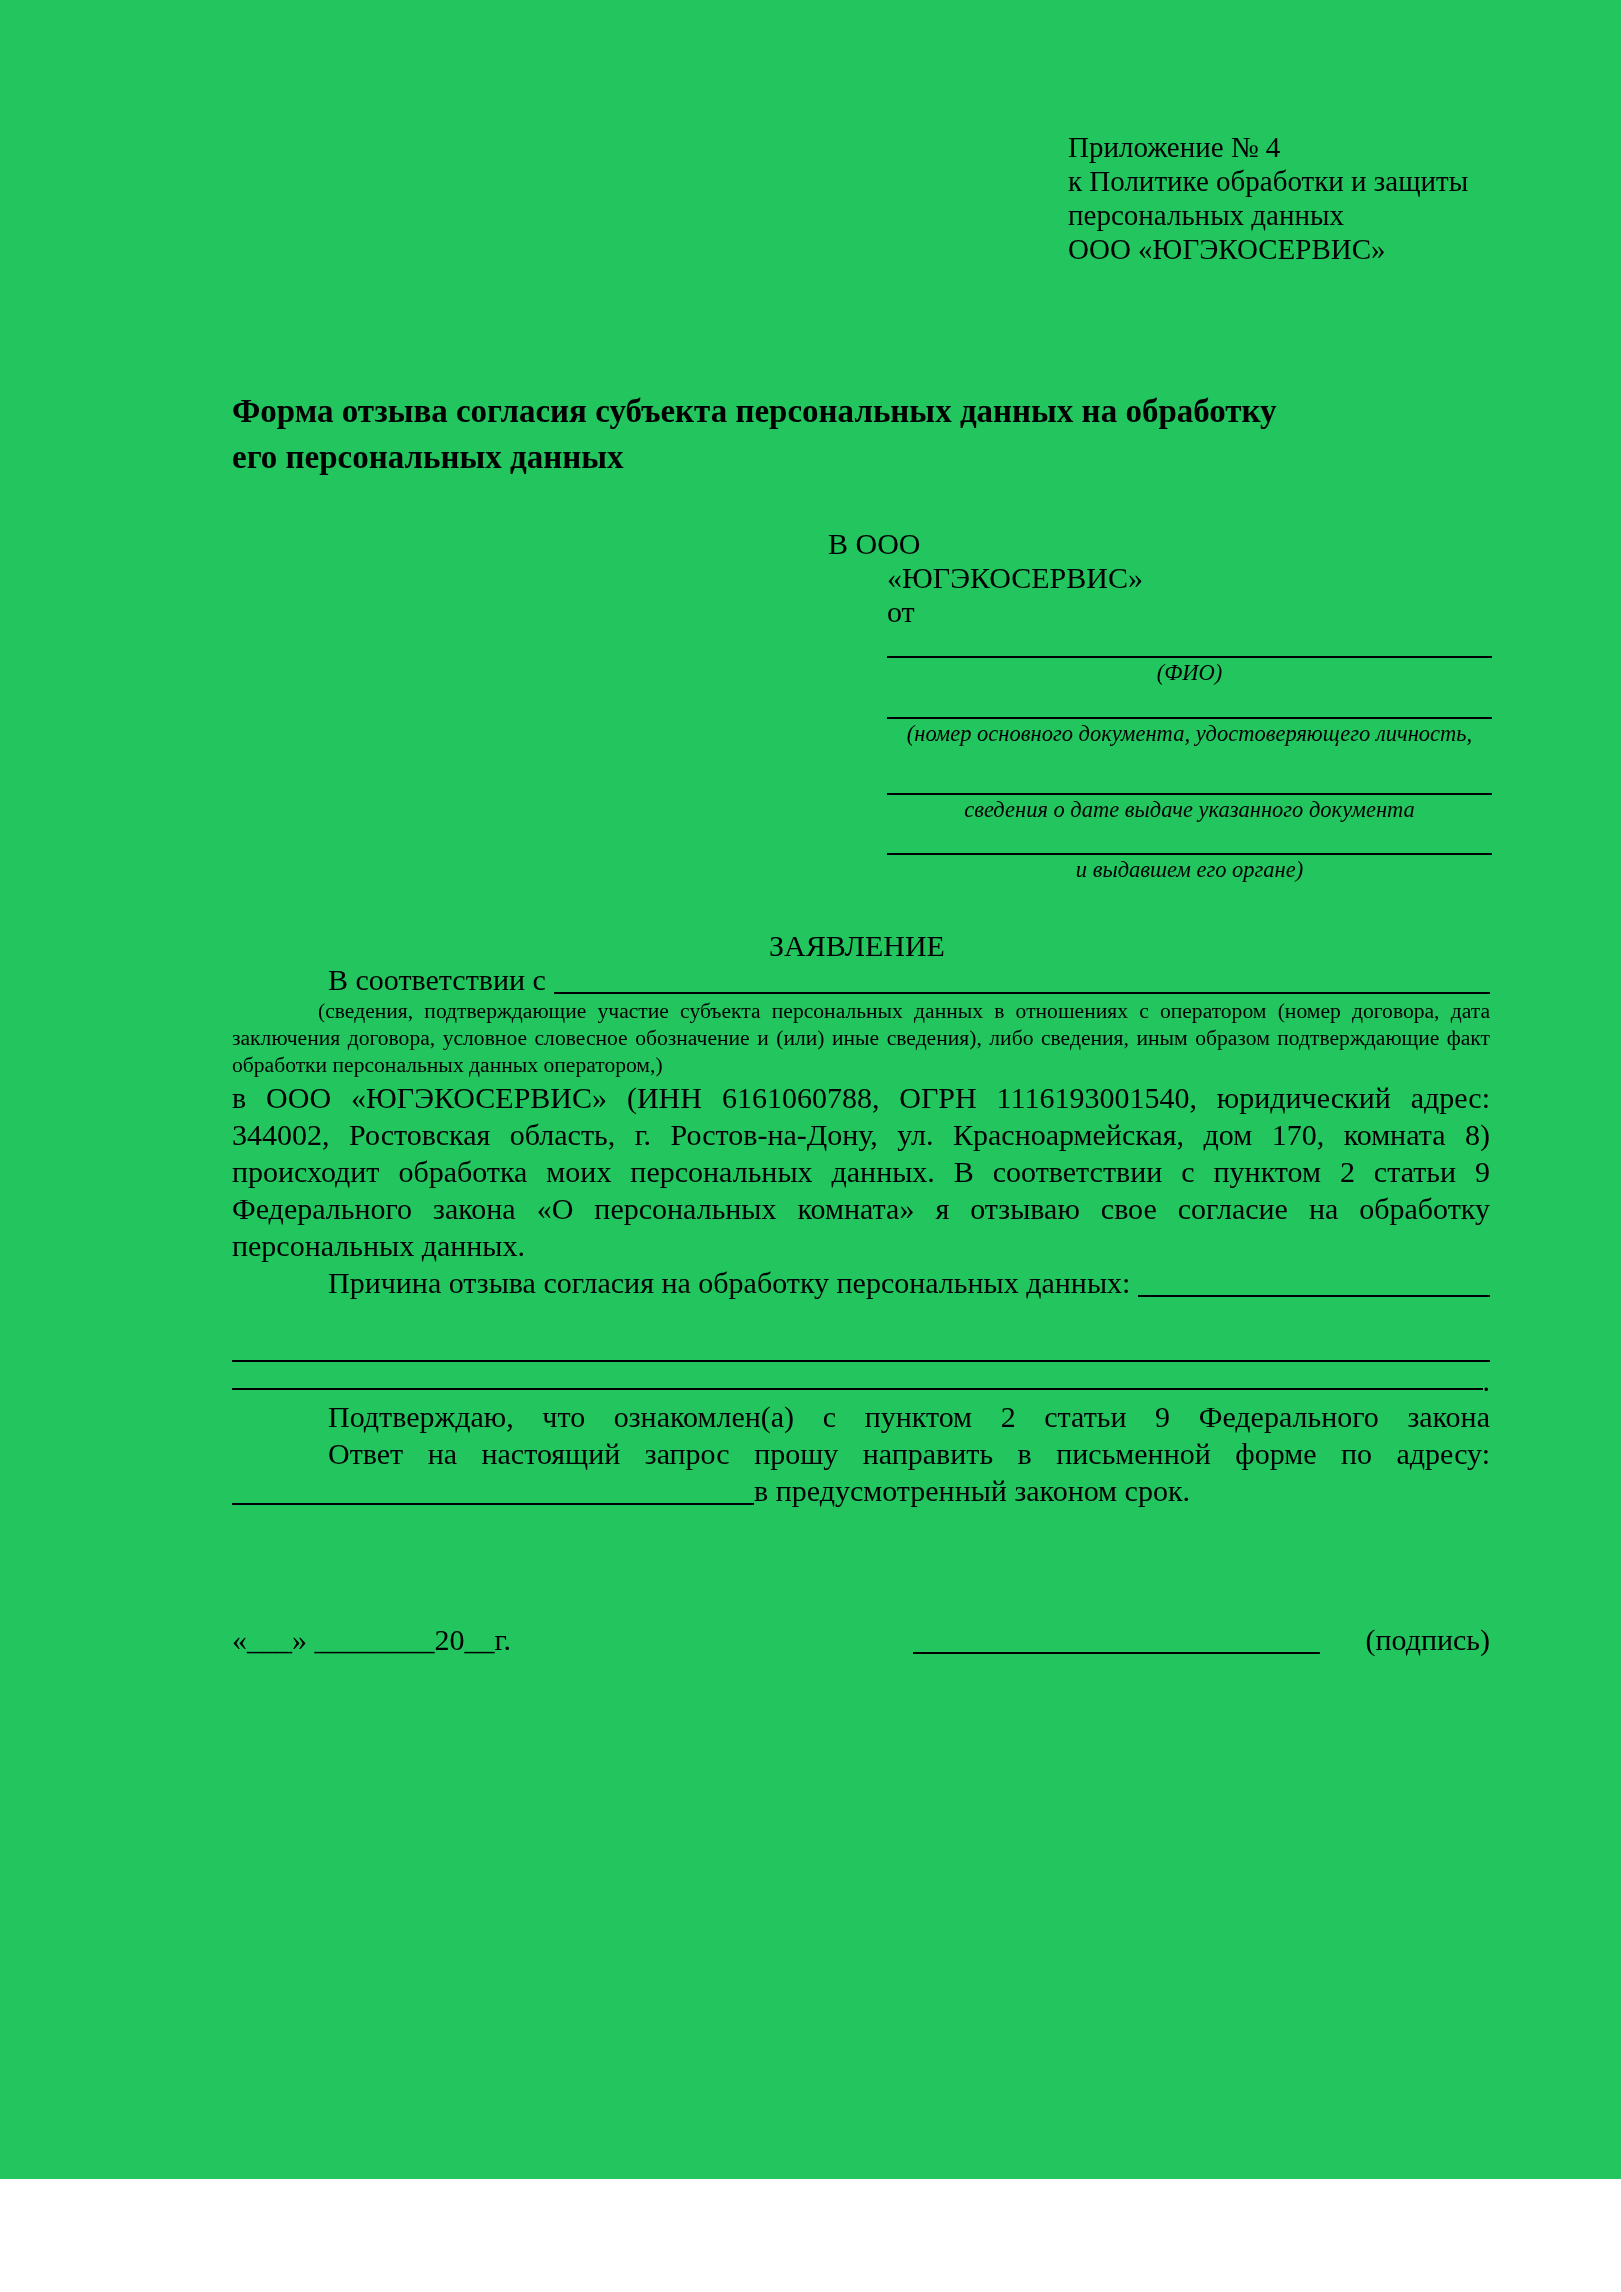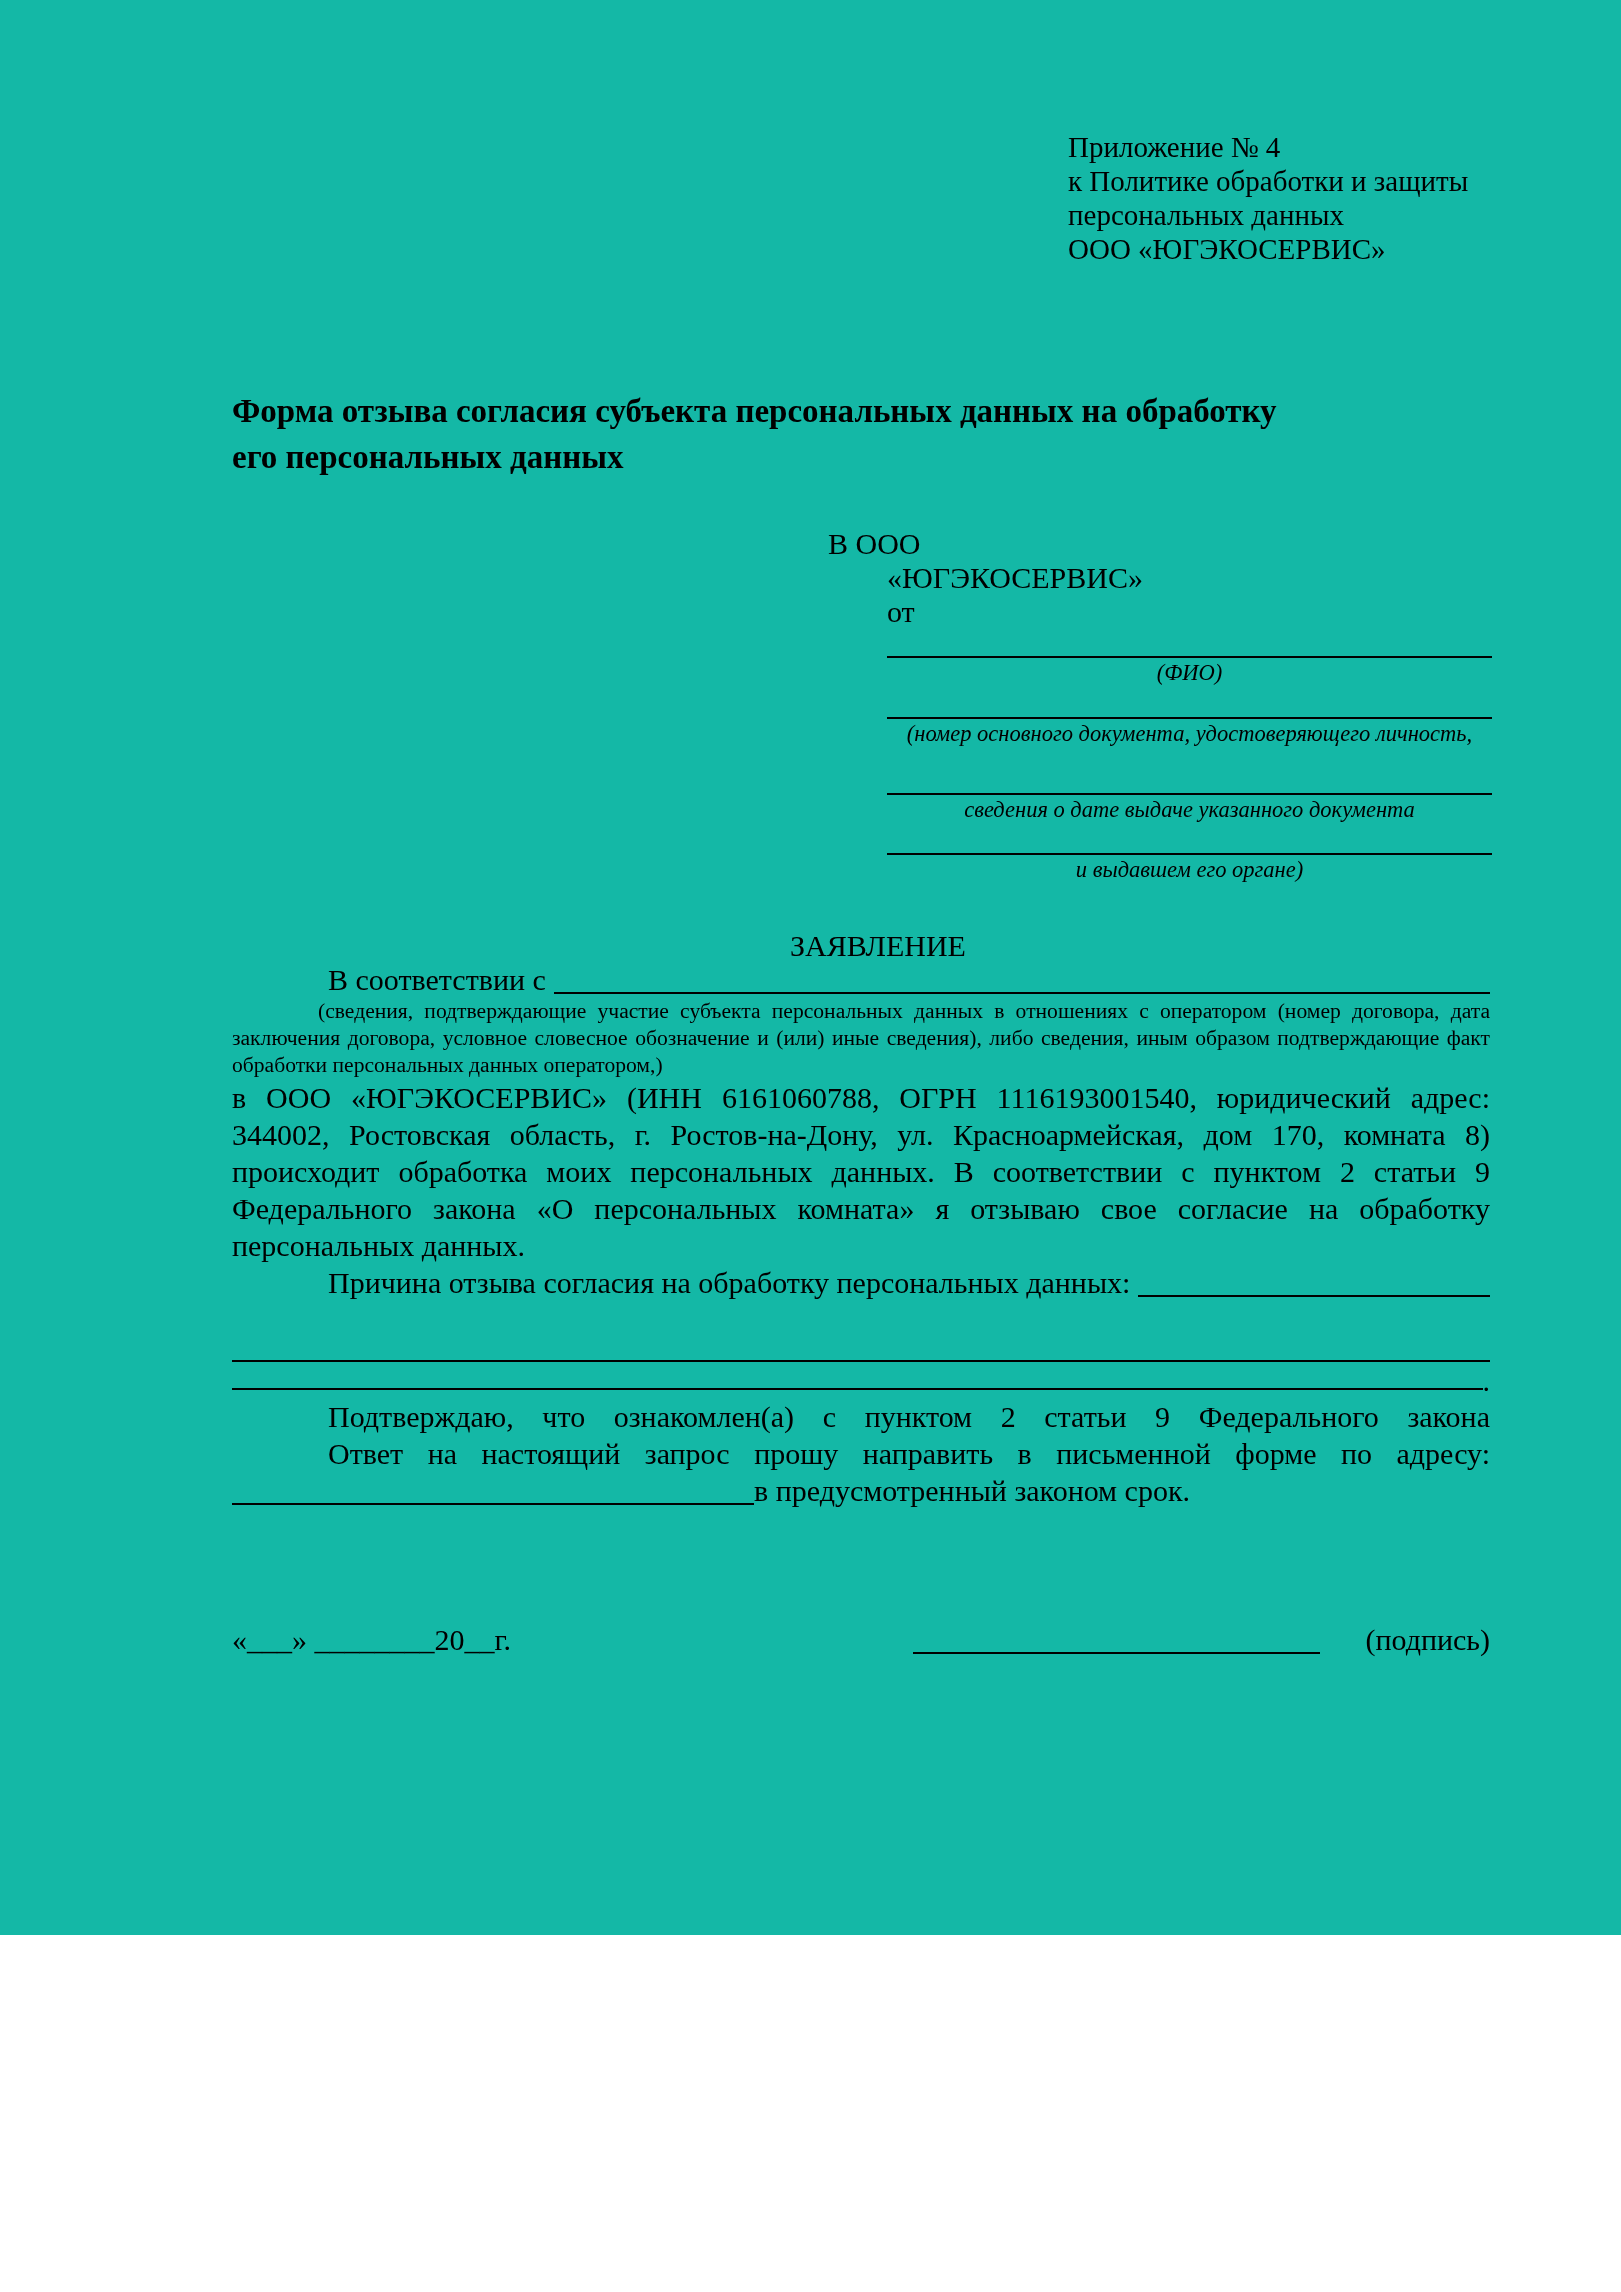--- a/index.html
+++ b/index.html
@@ -1,20 +1,20 @@
 <!DOCTYPE html>
 <html><head>
 <meta charset="utf-8">
 <style>
   html, body { margin: 0; padding: 0; background: #ffffff; }
   .page {
     position: relative;
     width: 1621px;
-    height: 1935px;
-    background: #14b8a6;
+    height: 2179px;
+    background: #22c55e;
     color: #000000;
     font-family: "Liberation Serif", "DejaVu Serif", serif;
     font-size: 30px;
     line-height: 37px;
     overflow: hidden;
   }
 
   
   .appendix {
     position: absolute;
@@ -54,21 +54,21 @@
     font-size: 22.5px;
     line-height: 25.5px;
     text-align: center;
     padding-top: 2px;
     font-style: italic;
   }
 
   
   .heading {
     position: absolute;
-    left: 249px;
+    left: 228px;
     top: 927px;
     width: 1258px;
     text-align: center;
     font-size: 30px;
     line-height: 37px;
   }
 
   
   .main {
     position: absolute;

